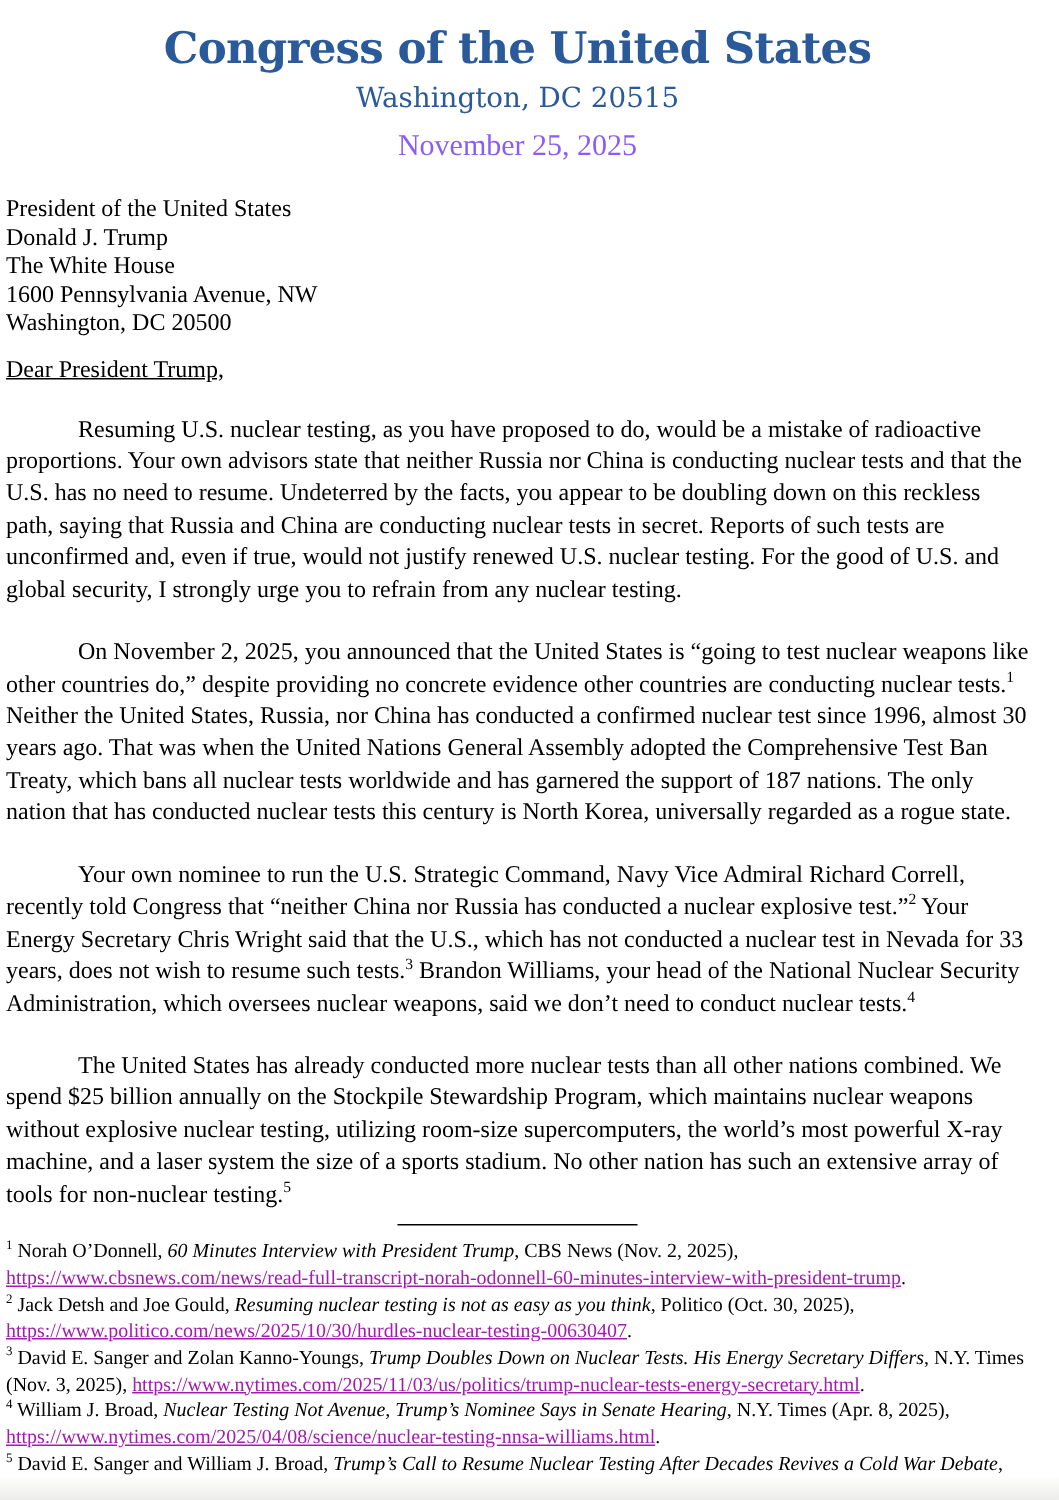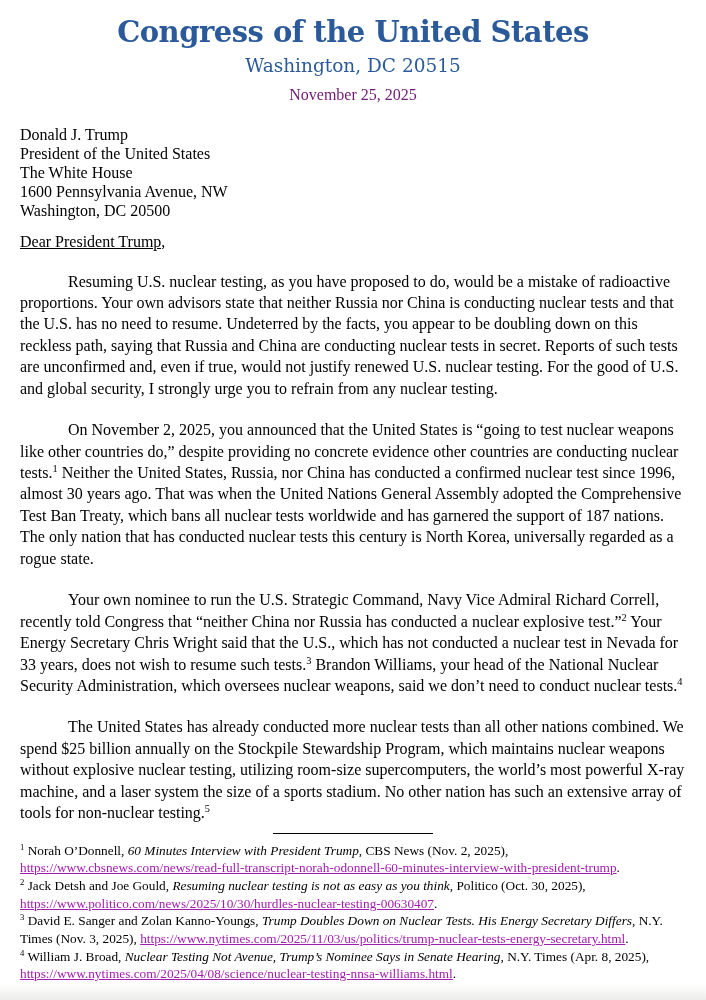--- a/index.html
+++ b/index.html
@@ -6,21 +6,21 @@
     margin: 0;
     padding: 0;
     background: #ffffff;
   }
   .page {
     position: relative;
     width: 706px;
     height: 1000px;
     background: #ffffff;
     box-sizing: border-box;
-    padding: 16px 20px 0 20px;
+    padding: 16px 20px 0 4px;
     font-family: "Liberation Serif", serif;
     font-size: 16px;
     color: #000000;
     overflow: hidden;
   }
   .page::after {
     content: "";
     position: absolute;
     left: 0; right: 0; bottom: 0;
     height: 16px;
@@ -38,22 +38,22 @@
   }
   .letterhead-city {
     font-family: "DejaVu Serif", serif;
     font-weight: normal;
     font-size: 18.5px;
     color: #2a5a9a;
     margin-top: 6px;
     line-height: 1.15;
   }
   .letterhead-date {
-    font-size: 16px;
-    color: #701a75;
+    font-size: 20px;
+    color: #8b5cf6;
     margin-top: 9px;
   }
   .recipient {
     margin-top: 21px;
     line-height: 1.2;
   }
   .salutation {
     margin-top: 12px;
     text-decoration: underline;
   }
@@ -92,22 +92,22 @@
 
 <div class="page">
 
   <div class="letterhead">
     <div class="letterhead-title">Congress of the United States</div>
     <div class="letterhead-city">Washington, DC 20515</div>
     <div class="letterhead-date">November 25, 2025</div>
   </div>
 
   <div class="recipient">
+    <div>President of the United States</div>
     <div>Donald J. Trump</div>
-    <div>President of the United States</div>
     <div>The White House</div>
     <div>1600 Pennsylvania Avenue, NW</div>
     <div>Washington, DC 20500</div>
   </div>
 
   <div class="salutation">Dear President Trump,</div>
 
   <div class="body-text">
     <p><span>Resuming U.S. nuclear testing, as you have proposed to do, would be a mistake of radioactive proportions. Your own advisors state that neither Russia nor China is conducting nuclear tests and that the U.S. has no need to resume. Undeterred by the facts, you appear to be doubling down on this reckless path, saying that Russia and China are conducting nuclear tests in secret. Reports of such tests are unconfirmed and, even if true, would not justify renewed U.S. nuclear testing. For the good of U.S. and global security, I strongly urge you to refrain from any nuclear testing.</span></p>
 

